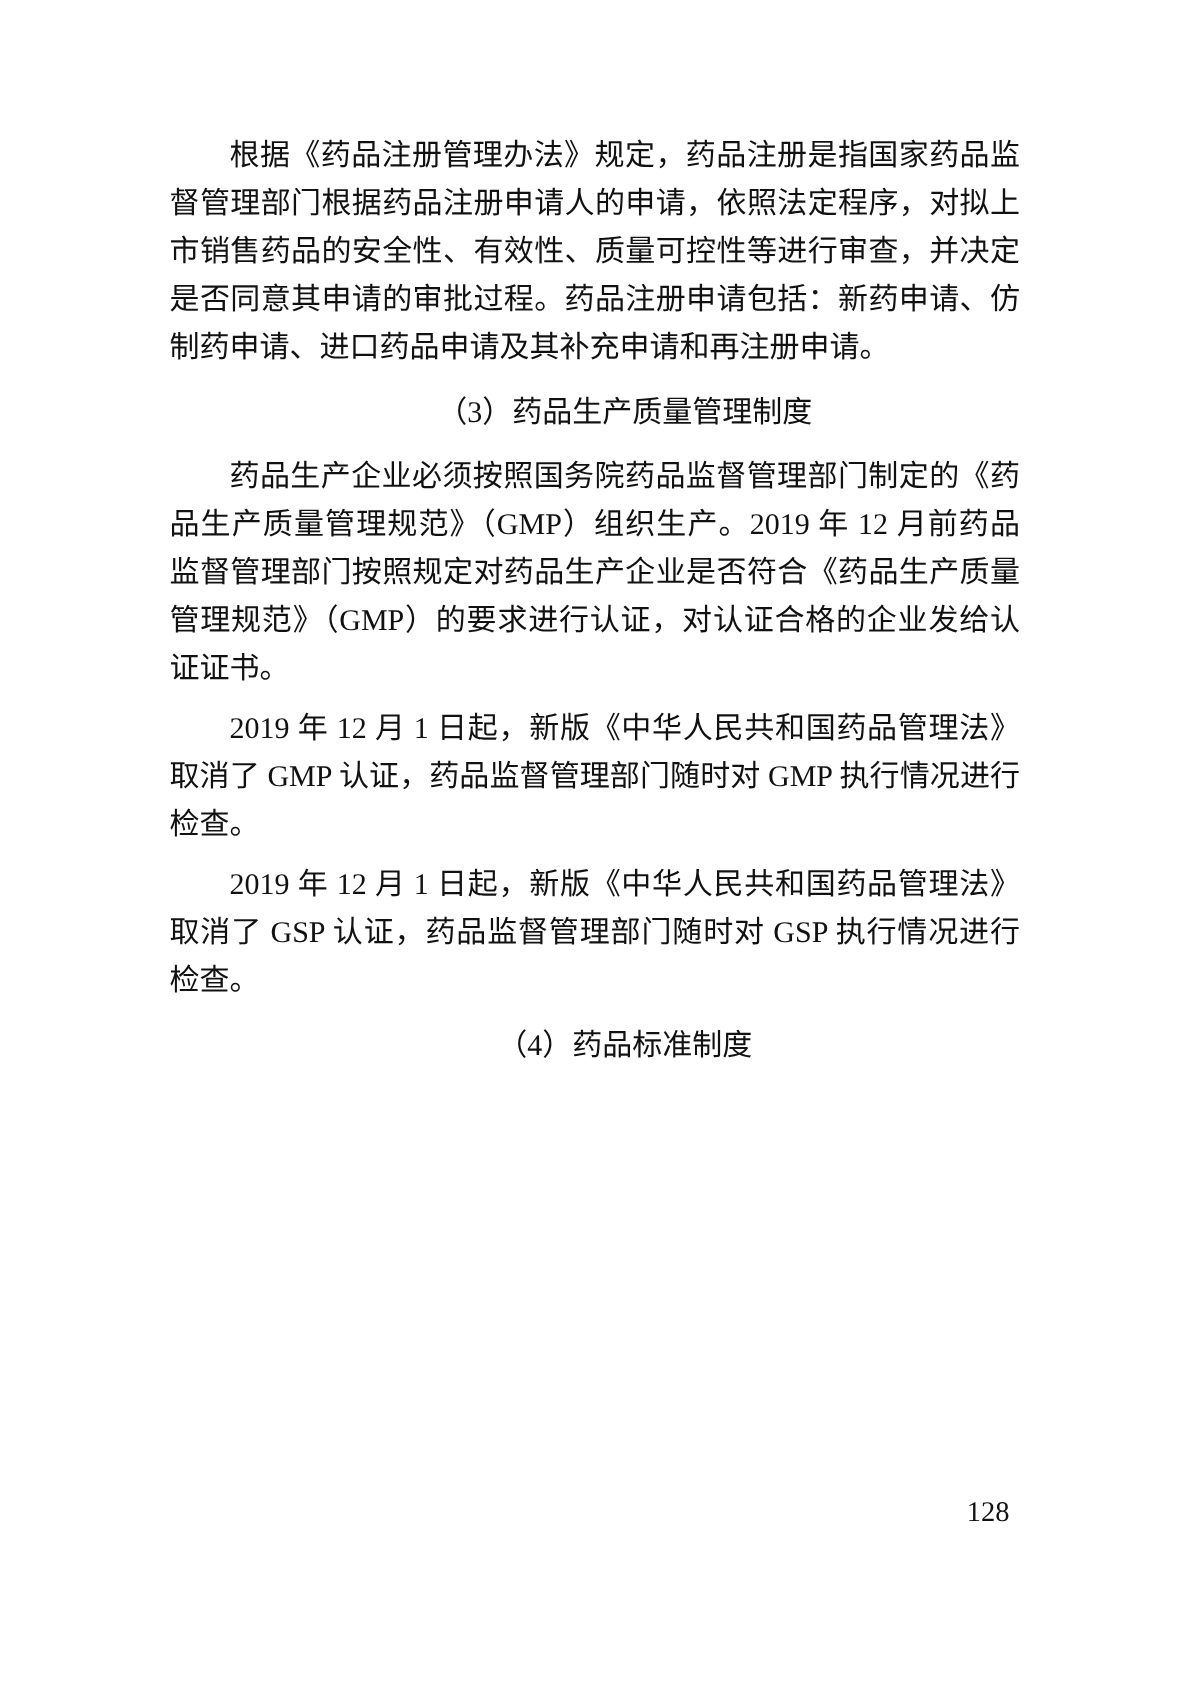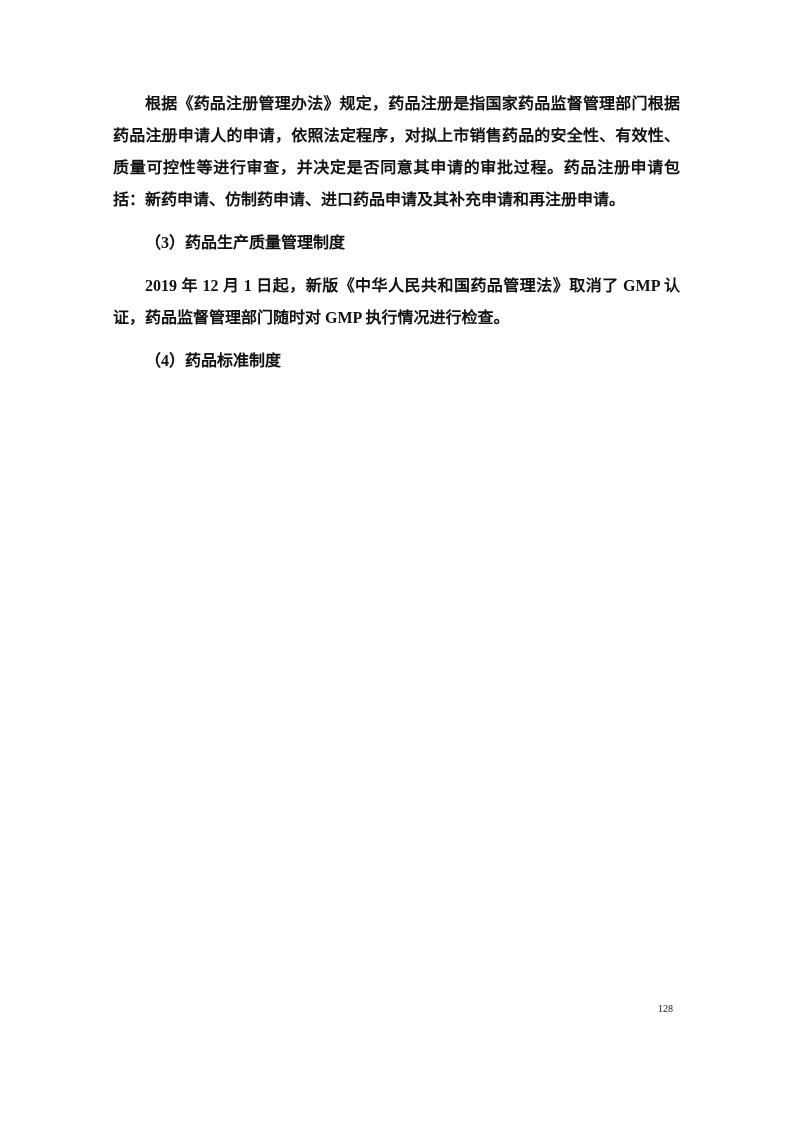--- a/index.html
+++ b/index.html
@@ -18,46 +18,47 @@
     box-sizing: border-box;
   }
   .content {
     position: absolute;
     left: 113px;
     right: 113px;
     top: 88px;
   }
   .content p {
     margin: 0 0 8px 0;
-    font-size: 16px;
+    font-size: 20px;
     line-height: 32px;
     text-align: justify;
     text-justify: inter-ideograph;
     text-indent: 2em;
     word-break: break-all;
-    font-weight: bold;
   }
   .content p.heading {
     margin-top: 11px;
     margin-bottom: 11px;
-    text-align: left;
+    text-align: center;
   }
   .page-footer {
     position: absolute;
     top: 1000px;
     right: 120px;
-    font-size: 10px;
+    font-size: 19px;
     line-height: 18px;
     color: #111111;
   }
 </style>
 </head>
 <body>
 
 <div class="page">
   <div class="content">
     <p>根据《药品注册管理办法》规定，药品注册是指国家药品监督管理部门根据药品注册申请人的申请，依照法定程序，对拟上市销售药品的安全性、有效性、质量可控性等进行审查，并决定是否同意其申请的审批过程。药品注册申请包括：新药申请、仿制药申请、进口药品申请及其补充申请和再注册申请。</p>
     <p class="heading">（3）药品生产质量管理制度</p>
+    <p>药品生产企业必须按照国务院药品监督管理部门制定的《药品生产质量管理规范》（GMP）组织生产。2019 年 12 月前药品监督管理部门按照规定对药品生产企业是否符合《药品生产质量管理规范》（GMP）的要求进行认证，对认证合格的企业发给认证证书。</p>
     <p>2019 年 12 月 1 日起，新版《中华人民共和国药品管理法》取消了 GMP 认证，药品监督管理部门随时对 GMP 执行情况进行检查。</p>
+    <p>2019 年 12 月 1 日起，新版《中华人民共和国药品管理法》取消了 GSP 认证，药品监督管理部门随时对 GSP 执行情况进行检查。</p>
     <p class="heading">（4）药品标准制度</p>
   </div>
   <div class="page-footer">128</div>
 </div>
 
 </body></html>

